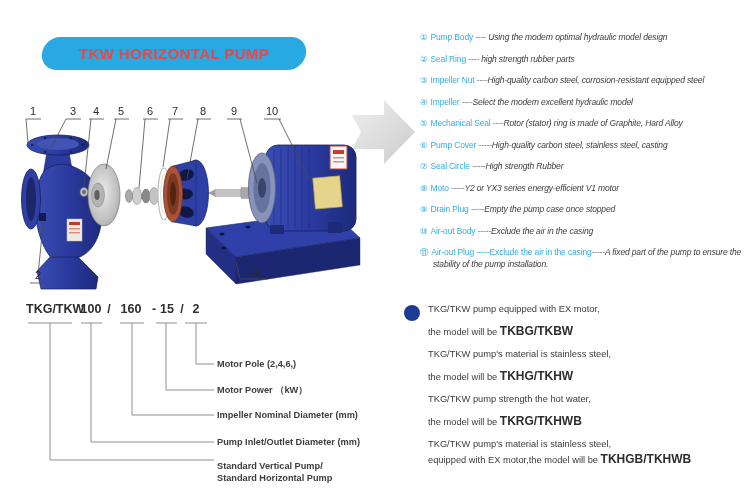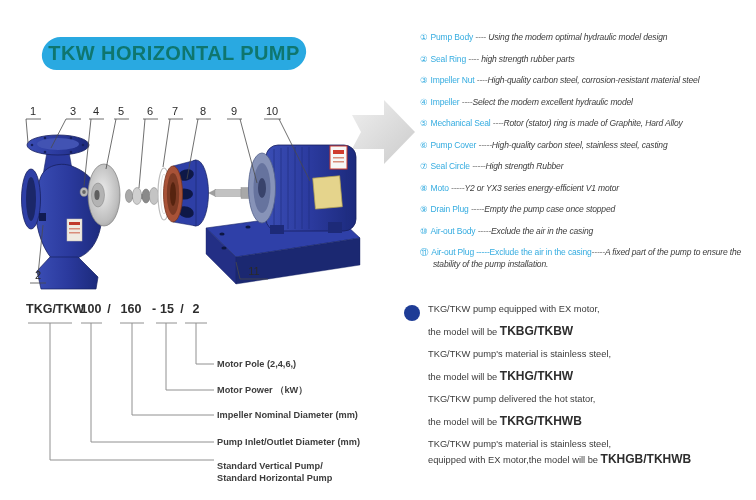--- a/index.html
+++ b/index.html
@@ -12,21 +12,21 @@
   
   .banner{
     position:absolute;left:42px;top:37px;width:264px;height:33px;
     display:flex;align-items:center;justify-content:center;
   }
   .banner::before{
     content:"";position:absolute;inset:0;background:#29a9e1;
     border-radius:17px;transform:skewX(-7deg);
   }
   .banner-title{
-    position:relative;color:#0f766e;font-weight:bold;font-size:20px;
+    position:relative;color:#ef4444;font-weight:bold;font-size:15px;
     letter-spacing:.4px;white-space:nowrap;
   }
   
   .diagram{position:absolute;left:10px;top:95px;}
   .diagram text{font-family:"Liberation Sans",sans-serif;}
   .pn{font-size:11px;fill:#2a2a2a;}
   
   .parts-list{
     position:absolute;left:420px;top:31px;width:340px;
     list-style:none;margin:0;padding:0;
@@ -193,21 +193,21 @@
     <text class="pn" x="224" y="20" text-anchor="middle">9</text>
     <text class="pn" x="262" y="20" text-anchor="middle">10</text>
     <text class="pn" x="28" y="184" text-anchor="middle">2</text>
     <text class="pn" x="244" y="180" text-anchor="middle">11</text>
   </g>
 </svg>
 
 <ul class="parts-list">
   <li><span class="pnum">①</span><span class="pname">Pump Body</span><span class="pdesc"> ---- Using the modern optimal hydraulic model design</span></li>
   <li><span class="pnum">②</span><span class="pname">Seal Ring</span><span class="pdesc"> ---- high strength rubber parts</span></li>
-  <li><span class="pnum">③</span><span class="pname">Impeller Nut</span><span class="pdesc"> ----High-quality carbon steel, corrosion-resistant material steel</span></li>
+  <li><span class="pnum">③</span><span class="pname">Impeller Nut</span><span class="pdesc"> ----High-quality carbon steel, corrosion-resistant equipped steel</span></li>
   <li><span class="pnum">④</span><span class="pname">Impeller</span><span class="pdesc"> ----Select the modern excellent hydraulic model</span></li>
   <li><span class="pnum">⑤</span><span class="pname">Mechanical Seal</span><span class="pdesc"> ----Rotor (stator) ring is made of Graphite, Hard Alloy</span></li>
   <li><span class="pnum">⑥</span><span class="pname">Pump Cover</span><span class="pdesc"> -----High-quality carbon steel, stainless steel, casting</span></li>
   <li><span class="pnum">⑦</span><span class="pname">Seal Circle</span><span class="pdesc"> -----High strength Rubber</span></li>
   <li><span class="pnum">⑧</span><span class="pname">Moto</span><span class="pdesc"> -----Y2 or YX3 series energy-efficient V1 motor</span></li>
   <li><span class="pnum">⑨</span><span class="pname">Drain Plug</span><span class="pdesc"> -----Empty the pump case once stopped</span></li>
   <li><span class="pnum">⑩</span><span class="pname">Air-out Body</span><span class="pdesc"> -----Exclude the air in the casing</span></li>
   <li><span class="pnum">⑪</span><span class="pname">Air-out Plug -----Exclude the air in the casing</span><span class="pdesc">-----A fixed part of the pump to ensure the stability of the pump installation.</span></li>
 </ul>
 
@@ -239,18 +239,18 @@
   </g>
 </svg>
 
 <div class="variants">
   <span class="v-bullet"></span>
   <div class="v-text">
     <div class="v-line">TKG/TKW pump equipped with EX motor,</div>
     <div class="v-line"><span>the model will be </span><b>TKBG/TKBW</b></div>
     <div class="v-line">TKG/TKW pump's material is stainless steel,</div>
     <div class="v-line"><span>the model will be </span><b>TKHG/TKHW</b></div>
-    <div class="v-line">TKG/TKW pump delivered the hot stator,</div>
+    <div class="v-line">TKG/TKW pump strength the hot water,</div>
     <div class="v-line"><span>the model will be </span><b>TKRG/TKHWB</b></div>
     <div class="v-line tight">TKG/TKW pump's material is stainless steel,</div>
     <div class="v-line"><span>equipped with EX motor,the model will be </span><b>TKHGB/TKHWB</b></div>
   </div>
 </div>
 
 </body></html>

